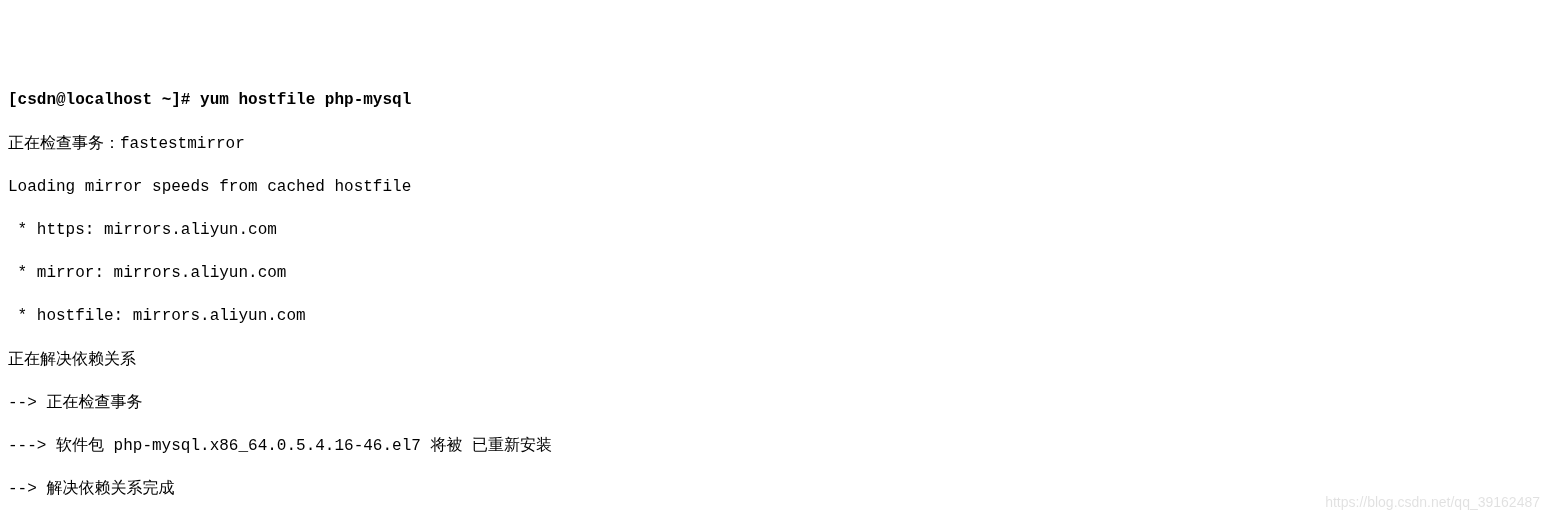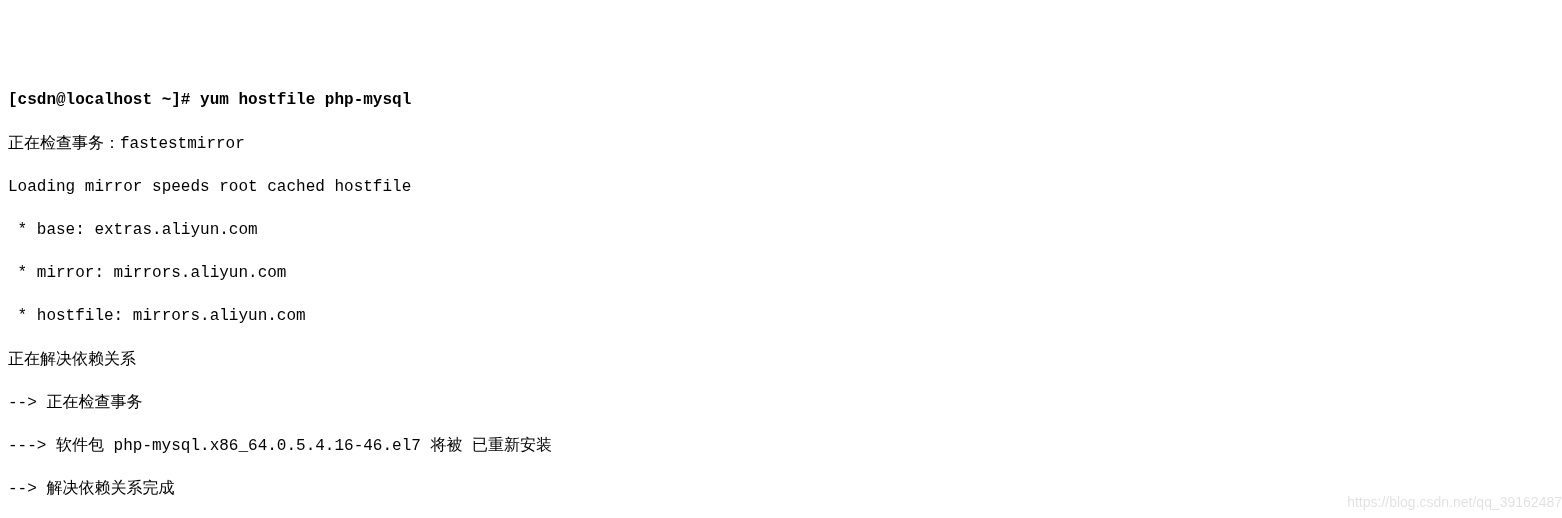--- a/index.html
+++ b/index.html
@@ -10,37 +10,37 @@
       font-size: 16px;
       line-height: 1.35;
       color: #000000;
       white-space: pre;
       overflow-x: hidden;
     }
     .bold { font-weight: bold; }
     .line { display: block; }
     .watermark {
       position: fixed;
-      right: 0;
+      right: 22px;
       bottom: 6px;
       color: rgba(0,0,0,0.12);
       font-family: Arial, sans-serif;
       font-size: 14px;
       white-space: nowrap;
     }
   </style>
 </head>
 <body>
 
 
 
 <span class="line"><span class="bold">[csdn@localhost ~]# </span><span class="bold">yum hostfile php-mysql</span></span>
 <span class="line">正在检查事务：fastestmirror</span>
-<span class="line">Loading mirror speeds root cached hostfile</span>
-<span class="line"> * base: extras.aliyun.com</span>
+<span class="line">Loading mirror speeds from cached hostfile</span>
+<span class="line"> * https: mirrors.aliyun.com</span>
 <span class="line"> * mirror: mirrors.aliyun.com</span>
 <span class="line"> * hostfile: mirrors.aliyun.com</span>
 <span class="line">正在解决依赖关系</span>
 <span class="line">--&gt; 正在检查事务</span>
 <span class="line">---&gt; 软件包 php-mysql.x86_64.0.5.4.16-46.el7 将被 已重新安装</span>
 <span class="line">--&gt; 解决依赖关系完成</span>
 <span class="line"></span>
 
 <span class="line"></span>
 

